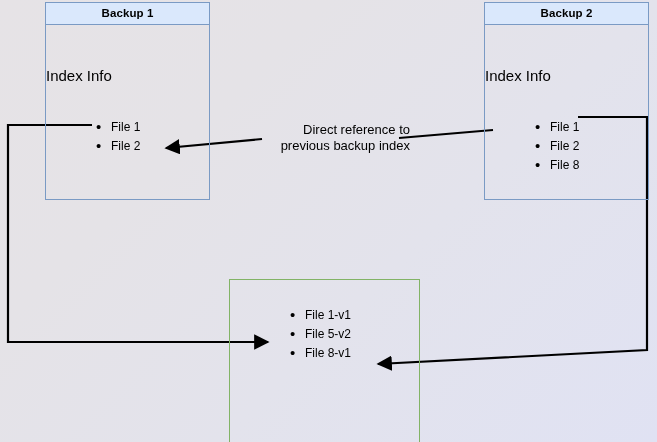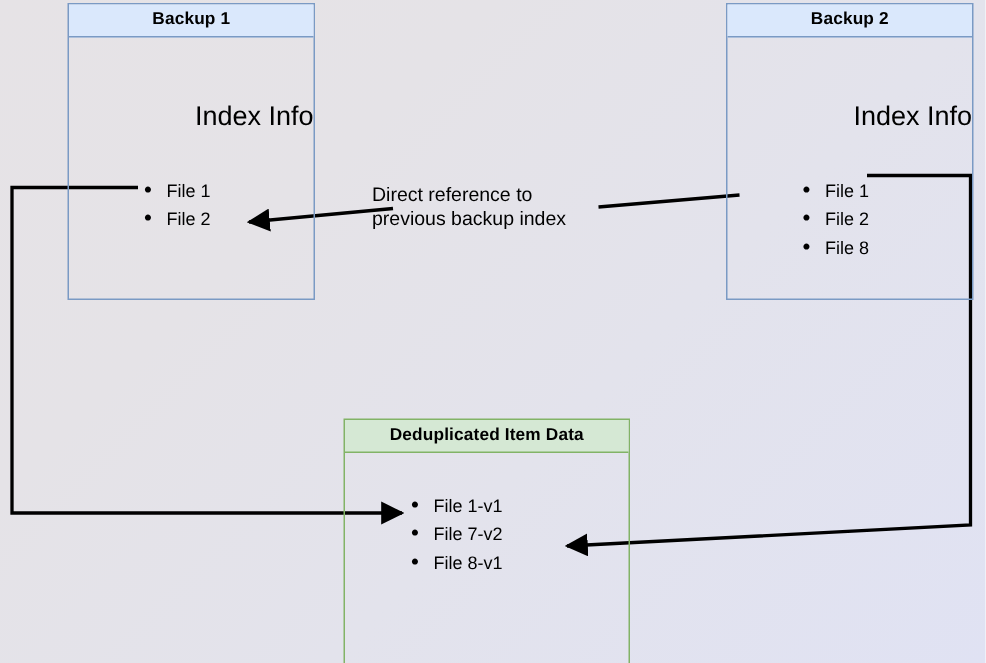--- a/index.html
+++ b/index.html
@@ -69,22 +69,22 @@
   .green .box-header {
     background: #d5e8d4;
     border-bottom: 1.5px solid #82b366;
   }
 
   
   .index-title {
     position: absolute;
     left: 0;
     right: 0;
-    text-align: right;
-    font-size: 18px;
+    text-align: left;
+    font-size: 15px;
     color: #000;
   }
   .file-list {
     position: absolute;
     margin: 0;
     padding: 0;
     list-style: none;
   }
   .file-list li {
     font-size: 12px;
@@ -99,21 +99,21 @@
     position: absolute;
     left: 0;
     top: -1px;
     font-size: 15px;
     line-height: 20px;
   }
 
   
   .edge-label {
     position: absolute;
-    text-align: left;
+    text-align: right;
     font-size: 13px;
     line-height: 16px;
     color: #000;
     white-space: pre-line;
   }
 </style>
 </head>
 <body>
 
 <div id="canvas">
@@ -153,25 +153,24 @@
       <div class="index-title" style="top:42px;">Index Info</div>
       <ul class="file-list" style="left:50px; top:93px;">
         <li>File 1</li>
         <li>File 2</li>
         <li>File 8</li>
       </ul>
     </div>
   </div>
 
   <div class="box green" style="left:229px; top:279px; width:191px; height:165px;">
-    <div class="box-header">Deduplicated Item Data</div>
     <div class="box-body">
-      <ul class="file-list" style="left:44px; top:26px;">
+      <ul class="file-list" style="left:60px; top:26px;">
         <li>File 1-v1</li>
-        <li>File 7-v2</li>
+        <li>File 5-v2</li>
         <li>File 8-v1</li>
       </ul>
     </div>
   </div>
 
   <div class="edge-label" style="left:248px; top:122px; width:162px;">Direct reference to
 previous backup index</div>
 
 </div>
 

